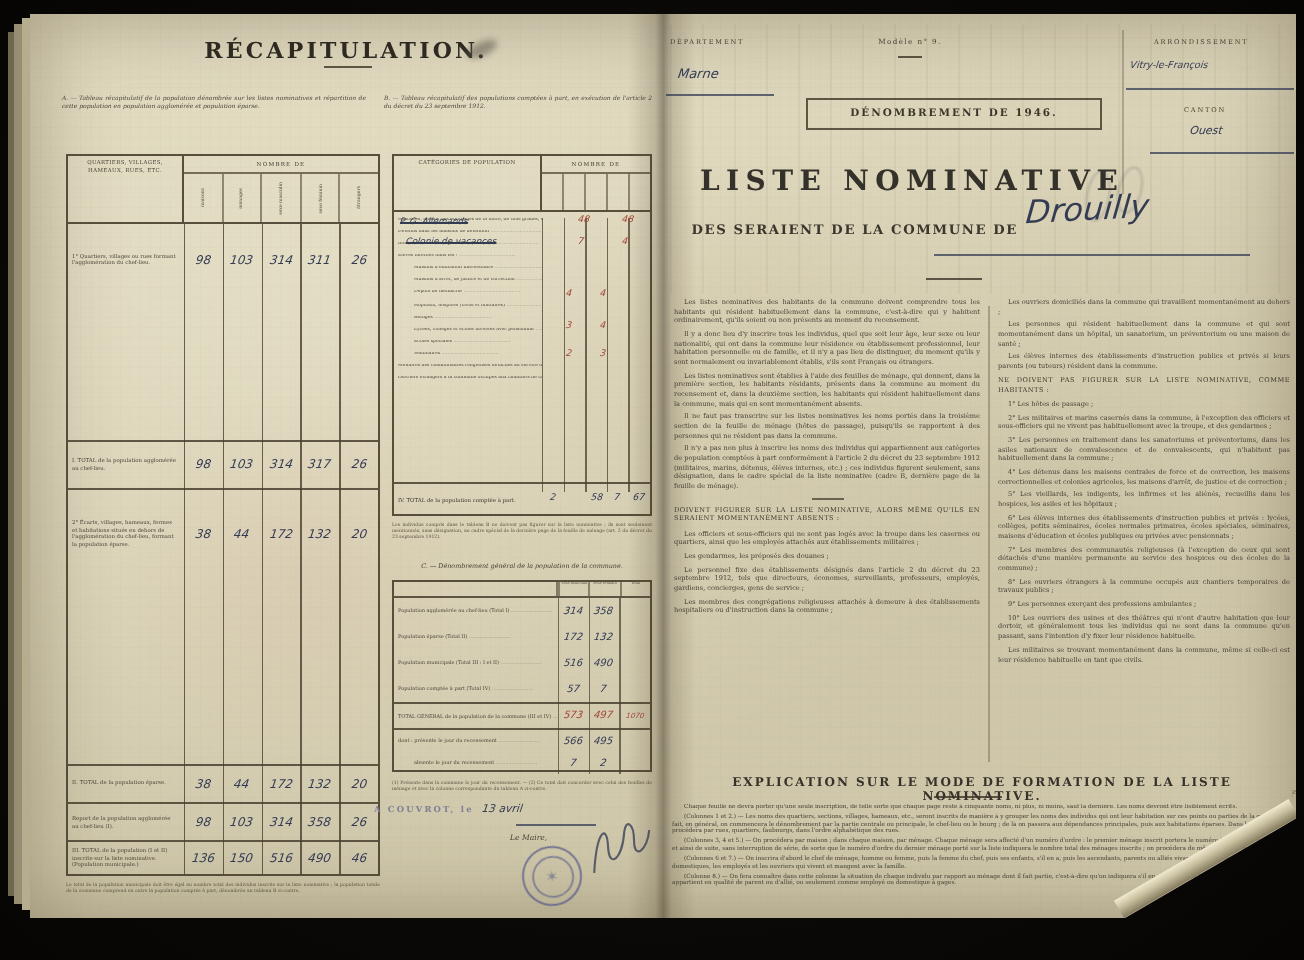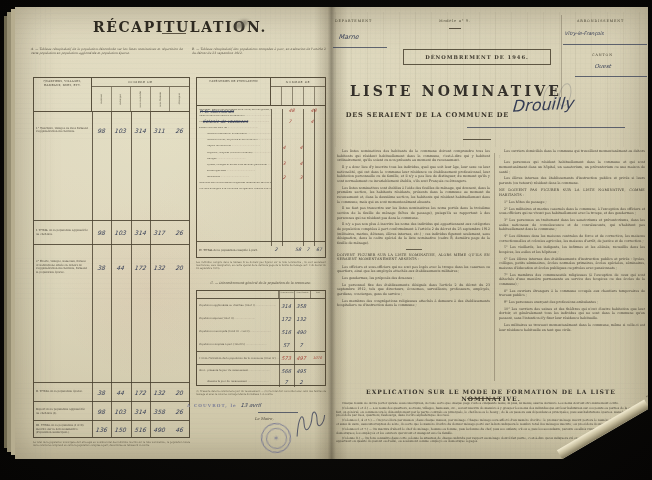--- a/index.html
+++ b/index.html
@@ -32,21 +32,21 @@
   .showthru{left:320px;top:5px;width:310px;height:135px;background:repeating-linear-gradient(90deg,rgba(100,92,70,.07) 0 1px,transparent 1px 16px);}
 
   
   .tiny{font-size:3.3px;line-height:1.42;text-align:justify;color:#474136;}
   .hw{font-family:"DejaVu Sans",sans-serif;font-style:italic;color:#343c54;transform:skewX(-8deg);display:inline-block;}
   .red{color:#a5463a;}
   .ul{height:1px;background:rgba(52,60,84,.75);}
   .pl{height:1px;background:rgba(60,52,38,.8);}
 
   
-  .recap-title{left:78px;top:12px;width:160px;text-align:center;font-size:14px;font-weight:bold;letter-spacing:1.6px;color:#2e2a21;}
+  .recap-title{left:78px;top:12px;width:160px;text-align:center;font-size:11px;font-weight:bold;letter-spacing:1.6px;color:#2e2a21;}
   .recap-rule{left:147px;top:26px;width:24px;}
   .smudge{left:218px;top:14px;width:16px;height:7px;background:rgba(95,90,78,.55);filter:blur(1.5px);transform:rotate(-25deg);border-radius:50%;}
   .note{font-size:3px;font-style:italic;line-height:1.45;text-align:justify;color:#4c463a;}
   .note-a{left:16px;top:40px;width:152px;}
   .note-b{left:177px;top:40px;width:134px;}
 
   .tbl{border:1px solid rgba(72,63,46,.9);background:rgba(255,255,255,.03);}
   .tableA{left:18px;top:70px;width:157px;height:361px;}
   .ta-head{display:flex;height:34px;border-bottom:1px solid rgba(72,63,46,.9);}
   .stub{width:58px;border-right:1px solid rgba(72,63,46,.9);font-size:2.7px;text-align:center;padding:2px 2px;line-height:1.4;letter-spacing:.2px;color:#4c463a;}

